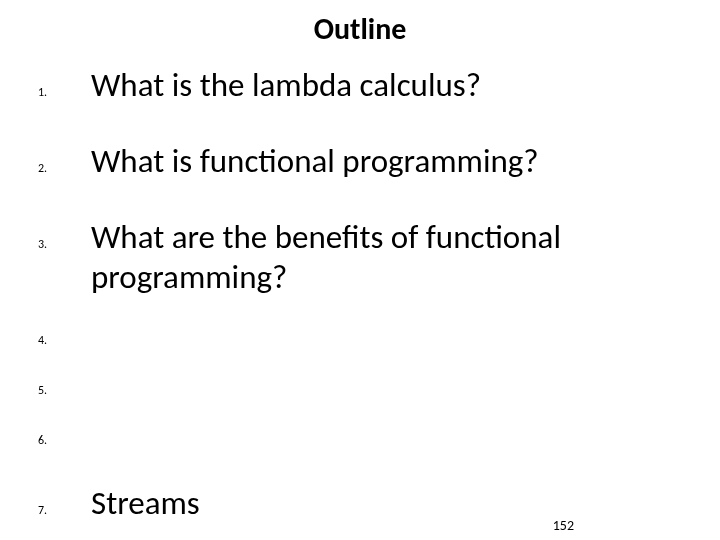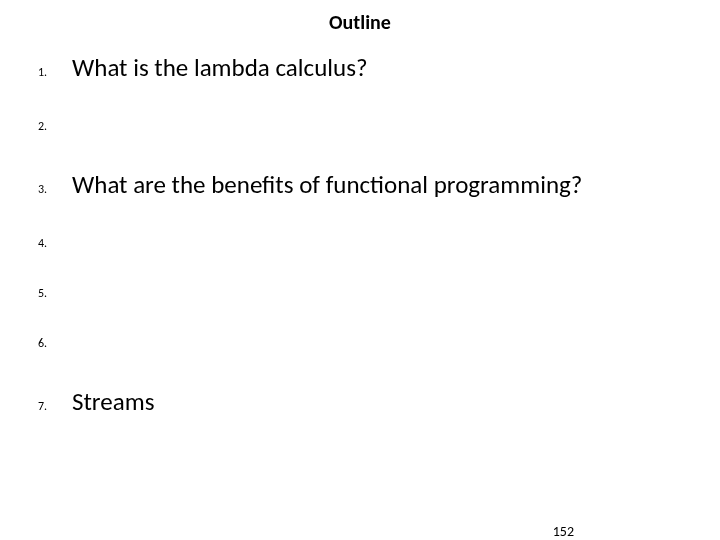--- a/index.html
+++ b/index.html
@@ -17,62 +17,64 @@
       overflow: hidden;
     }
     .slide {
       width: 100%;
       height: 100%;
       padding: 8px 20px 20px 20px;
       position: relative;
     }
     .title {
       text-align: center;
-      font-size: 20px;
+      font-size: 30px;
       font-weight: bold;
       margin-bottom: 18px;
       margin-top: 2px;
     }
     .outline-list {
       list-style: none;
       padding-left: 18px;
     }
     .outline-item {
       display: flex;
       align-items: baseline;
       margin-bottom: 36px;
     }
     .item-number {
       font-size: 12px;
       margin-right: 20px;
       min-width: 14px;
     }
     .item-text {
-      font-size: 25px;
+      font-size: 33px;
+      margin-left: 19px;
     }
     .page-number {
       position: absolute;
-      bottom: 0;
+      bottom: 6px;
       right: 146px;
       font-size: 14px;
       text-align: center;
     }
   </style>
 </head>
 <body>
 
 <div class="slide">
   <h1 class="title">Outline</h1>
   <ol class="outline-list">
     <li class="outline-item">
       <span class="item-number">1.</span>
       <span class="item-text">What is the lambda calculus?</span>
     </li>
     <li class="outline-item">
       <span class="item-number">2.</span>
+      <span class="item-text">What is functional programming?</span>
     </li>
     <li class="outline-item">
       <span class="item-number">3.</span>
       <span class="item-text">What are the benefits of functional programming?</span>
     </li>
     <li class="outline-item">
       <span class="item-number">4.</span>
     </li>
     <li class="outline-item">
       <span class="item-number">5.</span>

